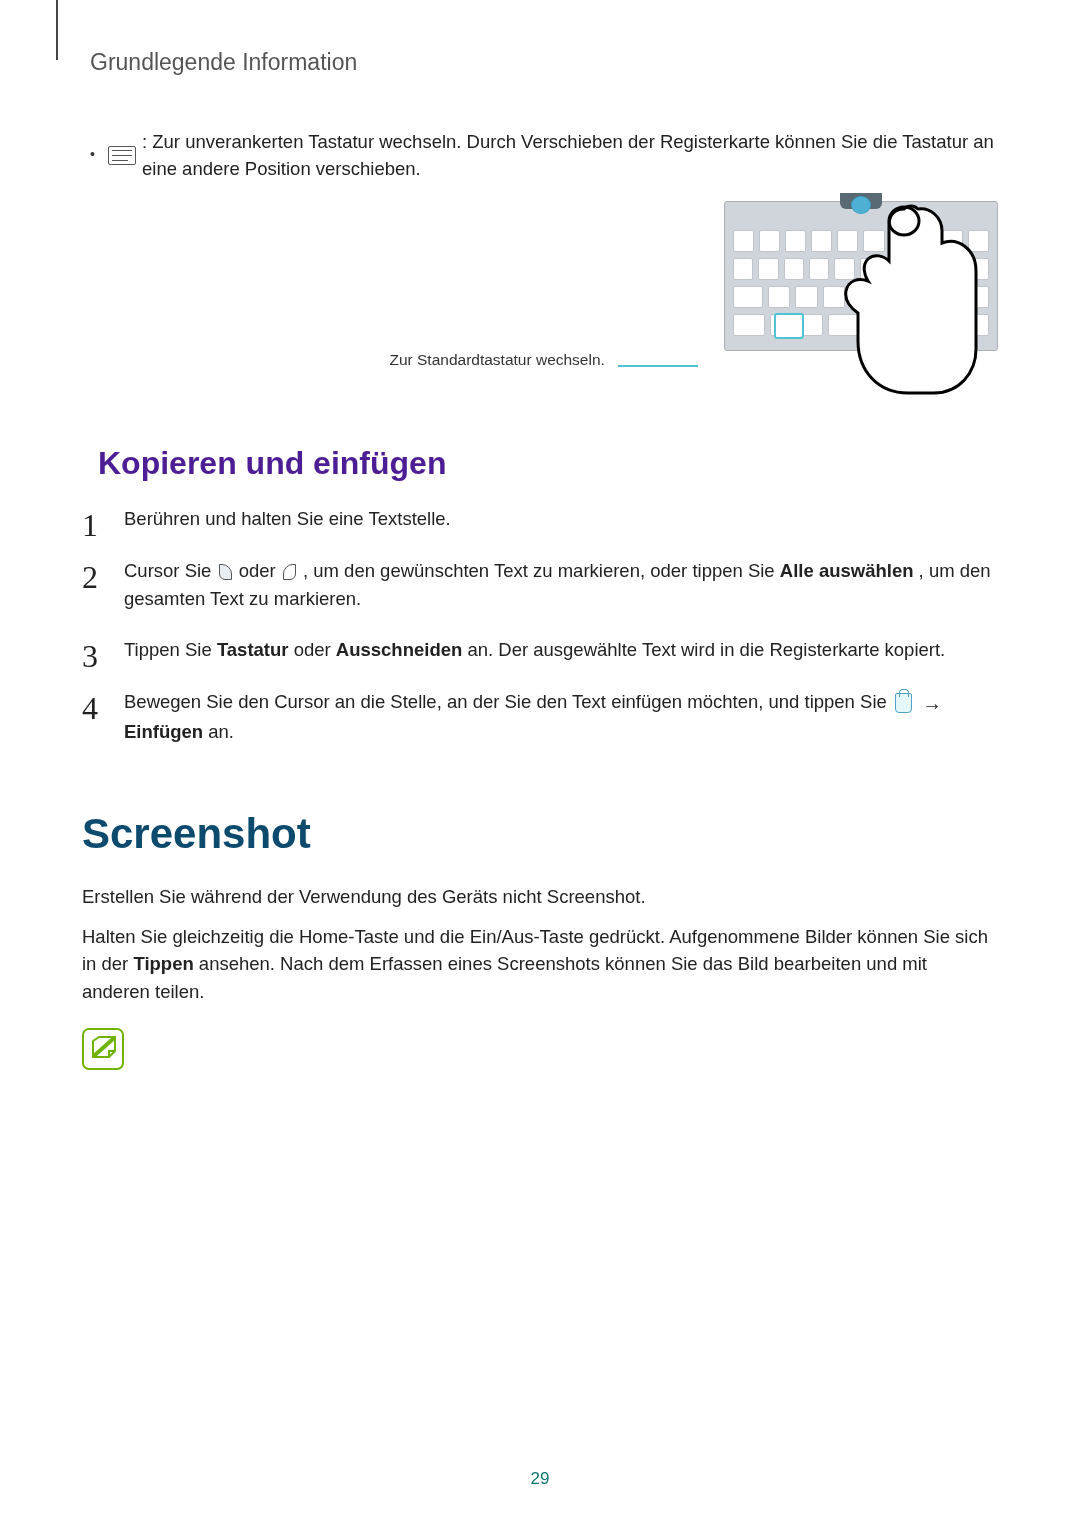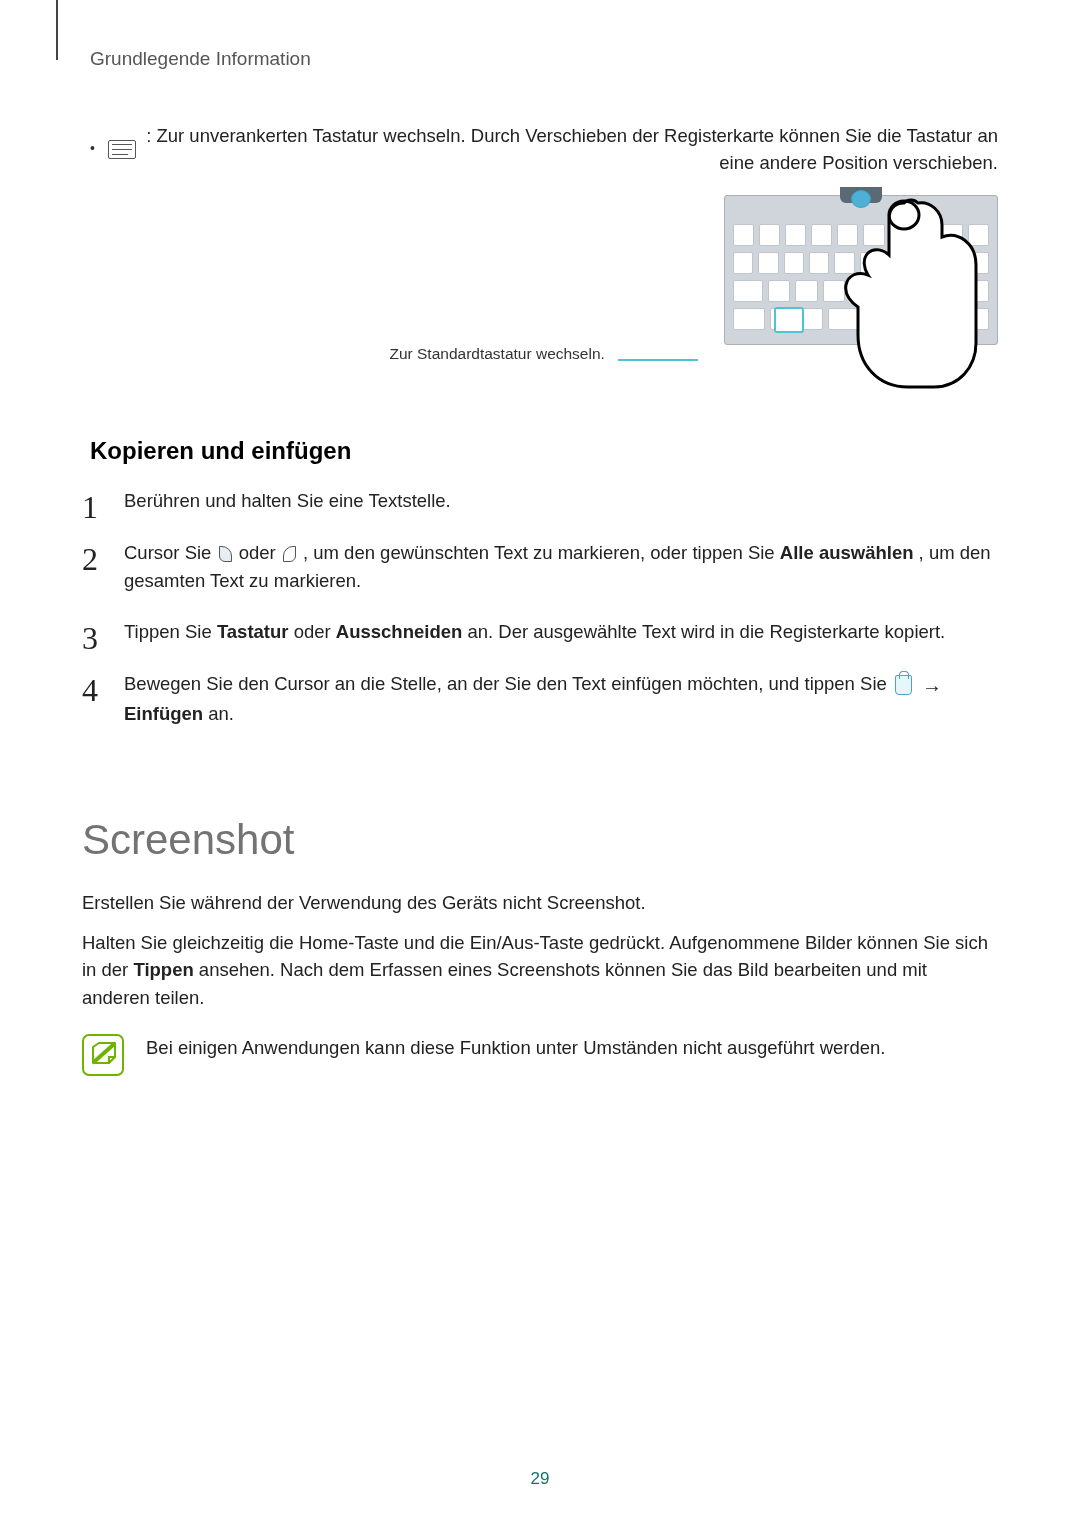--- a/index.html
+++ b/index.html
@@ -9,37 +9,37 @@
       color: #222;
       width: 1080px;
       height: 1527px;
       position: relative;
       font-size: 18.5px;
       line-height: 1.5;
       padding: 45px 82px 0 82px;
     }
     .page-header {
       color: #555;
-      font-size: 19px;
+      font-size: 23px;
       padding-left: 8px;
       margin-bottom: 28px;
     }
     .page-rule-v {
       position: absolute;
       left: 56px;
       top: 0;
       width: 2px;
       height: 60px;
       background: #444;
     }
     .bullet-row { display: flex; margin: 48px 0 0 8px; }
     .bullet-dot { width: 8px; margin-top: 11px; }
     .bullet-dot::before { content: "•"; font-size: 14px; color: #333; }
     .bullet-icon { margin: 0 6px 0 10px; display:inline-flex; align-items:center; }
-    .bullet-text { flex: 1; text-align: right; }
+    .bullet-text { flex: 1; }
     .kbd-icon {
       display:inline-block; width:28px; height:19px;
       border:1.5px solid #555; border-radius:2px;
       position:relative; vertical-align:middle;
     }
     .kbd-icon::after{ content:""; position:absolute; left:3px; right:3px; top:3px; bottom:3px;
       background:
         linear-gradient(#555,#555) 0 0/100% 1.2px no-repeat,
         linear-gradient(#555,#555) 0 50%/100% 1.2px no-repeat,
         linear-gradient(#555,#555) 0 100%/80% 1.2px no-repeat; }
@@ -56,22 +56,22 @@
       width:18px; height:16px; background:#4fb0d6; border:1.5px solid #3aa0c6; border-radius:50%;}
     .kb-row{ position:absolute; left:8px; right:8px; height:22px; display:flex; gap:5px;}
     .kb-row.r1{ top:28px;} .kb-row.r2{ top:56px;} .kb-row.r3{ top:84px;} .kb-row.r4{ top:112px;}
     .key{ flex:1; background:#fff; border:1px solid #bfc5ca; border-radius:2px;}
     .key.wide{ flex:1.4;} .key.xwide{ flex:2;}
     .key.tool{ background:#fff;}
     .toggle-box{ position:absolute; left:50px; top:112px; width:30px; height:26px;
       background:#fff; border:2px solid #51c2d6; border-radius:3px; z-index:2;}
     .hand{ position:absolute; left:110px; top:0; width:145px; height:195px; z-index:3;}
 
-    h2.sub{ color:#000000; font-size:24px; font-weight:600; margin:60px 0 18px 8px;}
-    h1.main{ color:#737373; font-size:42px; font-weight:400; margin:80px 0 18px 0;}
+    h2.sub{ color:#4c1d95; font-size:32px; font-weight:600; margin:60px 0 18px 16px;}
+    h1.main{ color:#0c4a6e; font-size:42px; font-weight:700; margin:56px 0 18px 0;}
 
     ol.steps{ list-style:none; counter-reset:step; margin:0 0 10px 0;}
     ol.steps > li{ counter-increment:step; position:relative; padding-left:42px;
       margin-bottom:24px; }
     ol.steps > li::before{ content:counter(step); position:absolute; left:0; top:-4px;
       font-size:32px; font-weight:300; color:#222; font-family:Georgia, serif;}
     .para{ margin-bottom:12px;}
 
     .handle-left, .handle-right{
       display:inline-block; width:13px; height:20px; vertical-align:middle;
@@ -218,16 +218,15 @@
   <span> ansehen. Nach dem Erfassen eines Screenshots können Sie das Bild bearbeiten und mit anderen teilen.</span>
 </p>
 <div class="note-box">
   <div class="note-icon">
     <svg viewBox="0 0 28 28">
       <path d="M4 6 L4 22 L20 22 L26 16 L26 2 L10 2 Z" fill="none" stroke="#6fb300" stroke-width="2" stroke-linejoin="round"></path>
       <path d="M20 22 L20 16 L26 16" fill="none" stroke="#6fb300" stroke-width="2"></path>
       <path d="M6 20 L24 4" stroke="#6fb300" stroke-width="4" stroke-linecap="round"></path>
     </svg>
   </div>
-  <div>Bei einigen Anwendungen kann diese Funktion unter Umständen nicht ausgeführt werden.</div>
 </div>
 
 <div class="page-num">29</div>
 
 </body></html>

